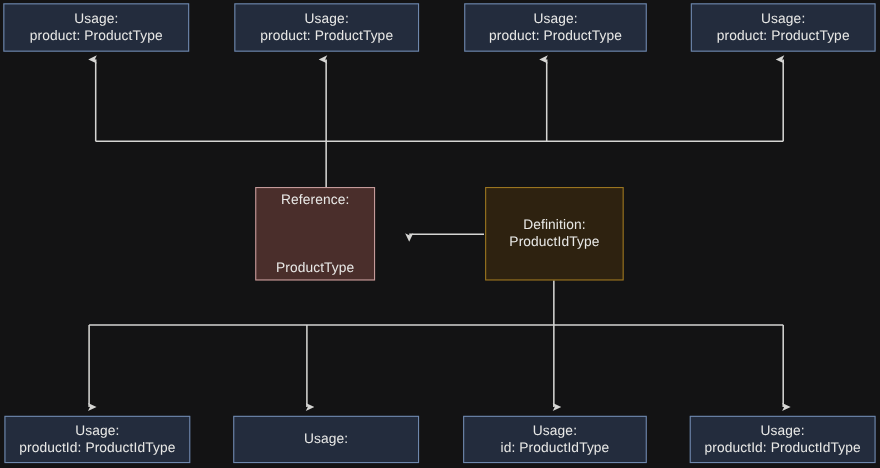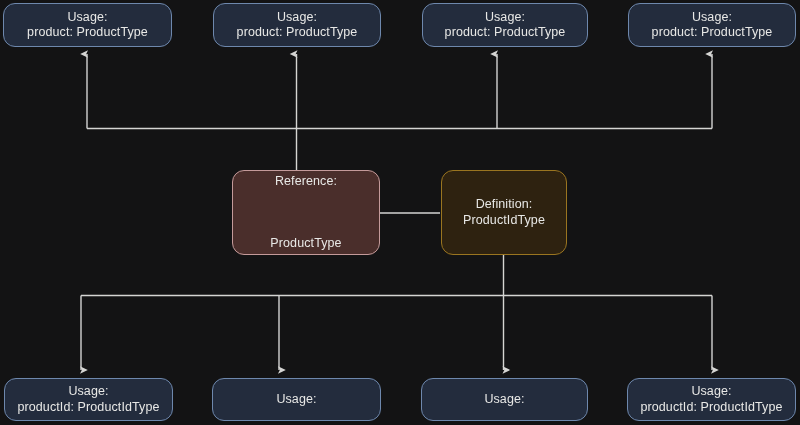--- a/index.html
+++ b/index.html
@@ -35,21 +35,20 @@
     align-items: center;
     justify-content: center;
     border-width: 1px;
     border-style: solid;
     color: #e8e8e6;
     font-size: 12.5px;
     line-height: 15.5px;
     text-align: left;
     letter-spacing: 0.1px;
     white-space: nowrap;
-    border-radius: 12px;
   }
   .node .ln { display: block; }
   .node-usage {
     background: #232c3d;
     border-color: #6e88ad;
   }
   .node-reference {
     background: #4a2e2b;
     border-color: #c49a9a;
   }
@@ -109,41 +108,42 @@
   <div class="node node-usage" style="left:422px; top:3px; width:166px; height:44px;">
     <span class="ln">Usage:</span>
     <span class="ln">product: ProductType</span>
   </div>
 
   <div class="node node-usage" style="left:628px; top:3px; width:168px; height:44px;">
     <span class="ln">Usage:</span>
     <span class="ln">product: ProductType</span>
   </div>
 
-  <div class="node node-reference" style="left:232px; top:170px; width:148px; height:85px;gap:46px;">
+  <div class="node node-reference" style="left:232px; top:170px; width:109px; height:85px;gap:46px;">
     <span class="ln">Reference:</span>
     <span class="ln">ProductType</span>
   </div>
 
   <div class="node node-definition" style="left:441px; top:170px; width:126px; height:85px;">
     <span class="ln">Definition:</span>
     <span class="ln">ProductIdType</span>
   </div>
 
   <div class="node node-usage" style="left:4px; top:378px; width:169px; height:43px;">
     <span class="ln">Usage:</span>
     <span class="ln">productId: ProductIdType</span>
   </div>
 
   <div class="node node-usage" style="left:212px; top:378px; width:169px; height:43px;">
     <span class="ln">Usage:</span>
   </div>
 
   <div class="node node-usage" style="left:421px; top:378px; width:167px; height:43px;">
     <span class="ln">Usage:</span>
+    <span class="ln">id: ProductIdType</span>
   </div>
 
   <div class="node node-usage" style="left:627px; top:378px; width:169px; height:43px;">
     <span class="ln">Usage:</span>
     <span class="ln">productId: ProductIdType</span>
   </div>
 
 </div>
 
 </body></html>

